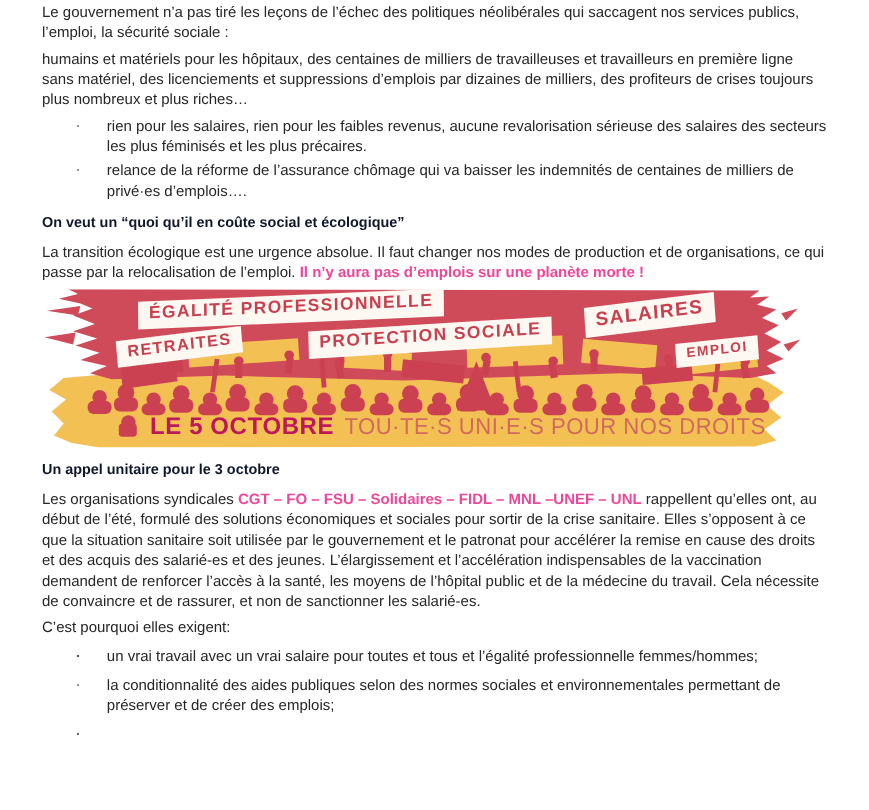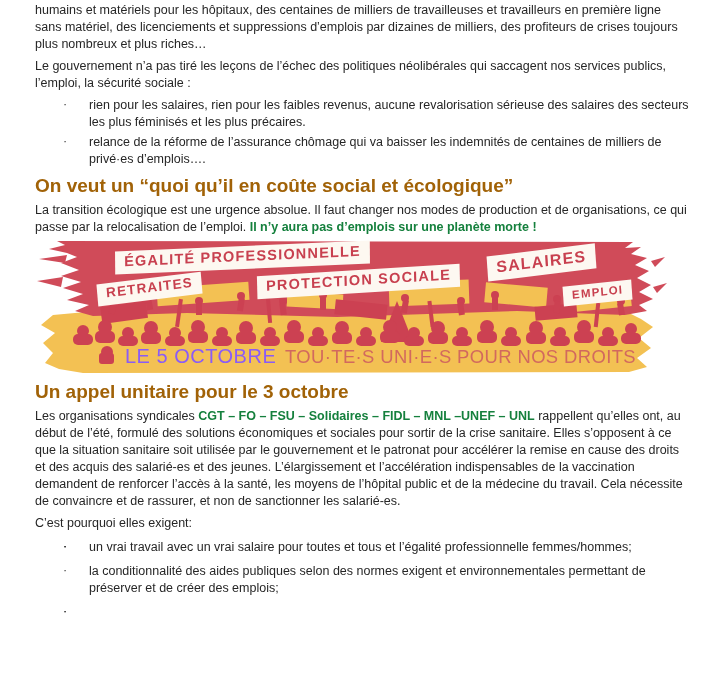--- a/index.html
+++ b/index.html
@@ -2,51 +2,51 @@
 <html><head>
 <meta charset="utf-8">
 <style>
   html,body{margin:0;padding:0;}
   body{
     width:724px;height:675px;overflow:hidden;background:#ffffff;
     font-family:"Liberation Sans",sans-serif;color:#262626;
   }
   .doc{padding:2px 34px 0 35px;}
   p{margin:0 0 5px;font-size:12.5px;line-height:17px;}
-  b,strong{font-weight:700;color:#15803d;text-align:center;}
-  h2{margin:7px 0 6px;font-size:19px;line-height:21px;color:#a16207;font-weight:700;}
+  b,strong{font-weight:700;color:#ec4899;text-align:center;}
+  h2{margin:7px 0 6px;font-size:12px;line-height:21px;color:#0f172a;font-weight:700;}
   ul{list-style:none;margin:2px 0 6px;padding:0 0 0 54px;}
   li{position:relative;font-size:12.5px;line-height:17px;margin:0 0 4px;}
   ul.tight li{margin-bottom:3px;}
   ul.demands li{margin-bottom:7px;}
   .mk{position:absolute;left:-26px;top:-1px;color:#3a3a3a;}
   
   .banner{position:relative;width:630px;height:132px;margin:4px 0 8px 2px;}
   .banner svg{position:absolute;left:0;top:0;}
   .wb{
     position:absolute;background:#fdf8f1;color:#c8404f;font-weight:700;
     padding:3px 9px 4px;letter-spacing:1.2px;white-space:nowrap;line-height:1.1;
   }
   .wb1{left:78px;top:5px;font-size:14.5px;transform:rotate(-2.5deg) skewX(-2deg);}
   .wb2{left:450px;top:9px;font-size:16px;transform:rotate(-7deg) skewX(-3deg);}
   .wb3{left:60px;top:37px;font-size:13.5px;transform:rotate(-7deg) skewX(-2deg);}
   .wb4{left:220px;top:29px;font-size:14.5px;transform:rotate(-3.5deg) skewX(-2deg);}
   .wb5{left:526px;top:42px;font-size:11.5px;transform:rotate(-6deg) skewX(-2deg);}
   .slogan-row{position:absolute;left:88px;top:104px;display:flex;align-items:baseline;gap:9px;white-space:nowrap;}
-  .ban-date{font-size:20px;font-weight:400;color:#8b5cf6;letter-spacing:.5px;}
+  .ban-date{font-size:20px;font-weight:700;color:#be185d;letter-spacing:.5px;}
   .ban-slogan{font-size:19px;font-weight:500;color:#d2695e;letter-spacing:.4px;display:inline-block;transform:scaleX(.97);transform-origin:left;}
 </style>
 </head>
 <body>
 
 <main class="doc">
 
+  <p>Le gouvernement n’a pas tiré les leçons de l’échec des politiques néolibérales qui saccagent nos services publics, l’emploi, la sécurité sociale :</p>
+
   <p>humains et matériels pour les hôpitaux, des centaines de milliers de travailleuses et travailleurs en première ligne sans matériel, des licenciements et suppressions d’emplois par dizaines de milliers, des profiteurs de crises toujours plus nombreux et plus riches…</p>
-
-  <p>Le gouvernement n’a pas tiré les leçons de l’échec des politiques néolibérales qui saccagent nos services publics, l’emploi, la sécurité sociale :</p>
 
   <ul class="tight">
     <li><span class="mk">·</span><span>rien pour les salaires, rien pour les faibles revenus, aucune revalorisation sérieuse des salaires des secteurs les plus féminisés et les plus précaires.</span></li>
     <li><span class="mk">·</span><span>relance de la réforme de l’assurance chômage qui va baisser les indemnités de centaines de milliers de privé·es d’emplois….</span></li>
   </ul>
 
   <h2>On veut un “quoi qu’il en coûte social et écologique”</h2>
 
   <p><span>La transition écologique est une urgence absolue. Il faut changer nos modes de production et de organisations, ce qui passe par la relocalisation de l’emploi. </span><strong>Il n’y aura pas d’emplois sur une planète morte !</strong></p>
 
@@ -166,21 +166,21 @@
   <h2>Un appel unitaire pour le 3 octobre</h2>
 
   <p><span>Les organisations syndicales </span><strong>CGT – FO – FSU – Solidaires – FIDL – MNL –UNEF – UNL</strong><span> rappellent qu’elles ont, au début de l’été, formulé des solutions économiques et sociales pour sortir de la crise sanitaire. Elles s’opposent à ce que la situation sanitaire soit utilisée par le gouvernement et le patronat pour accélérer la remise en cause des droits et des acquis des salarié-es et des jeunes. L’élargissement et l’accélération indispensables de la vaccination demandent de renforcer l’accès à la santé, les moyens de l’hôpital public et de la médecine du travail. Cela nécessite de convaincre et de rassurer, et non de sanctionner les salarié-es.</span></p>
 
   <p>C’est pourquoi elles exigent:</p>
 
   <ul class="demands">
     <li><span class="mk">·</span></li>
     <li><span class="mk">·</span></li>
     <li><span class="mk">·</span><span>un vrai travail avec un vrai salaire pour toutes et tous et l’égalité professionnelle femmes/hommes;</span></li>
-    <li><span class="mk">·</span><span>la conditionnalité des aides publiques selon des normes exigent et environnementales permettant de préserver et de créer des emplois;</span></li>
+    <li><span class="mk">·</span><span>la conditionnalité des aides publiques selon des normes sociales et environnementales permettant de préserver et de créer des emplois;</span></li>
     <li><span class="mk">·</span></li>
     <li>
         <span class="mk">·</span>
       </li>
 
   </ul>
 
 </main>
 
 </body></html>

